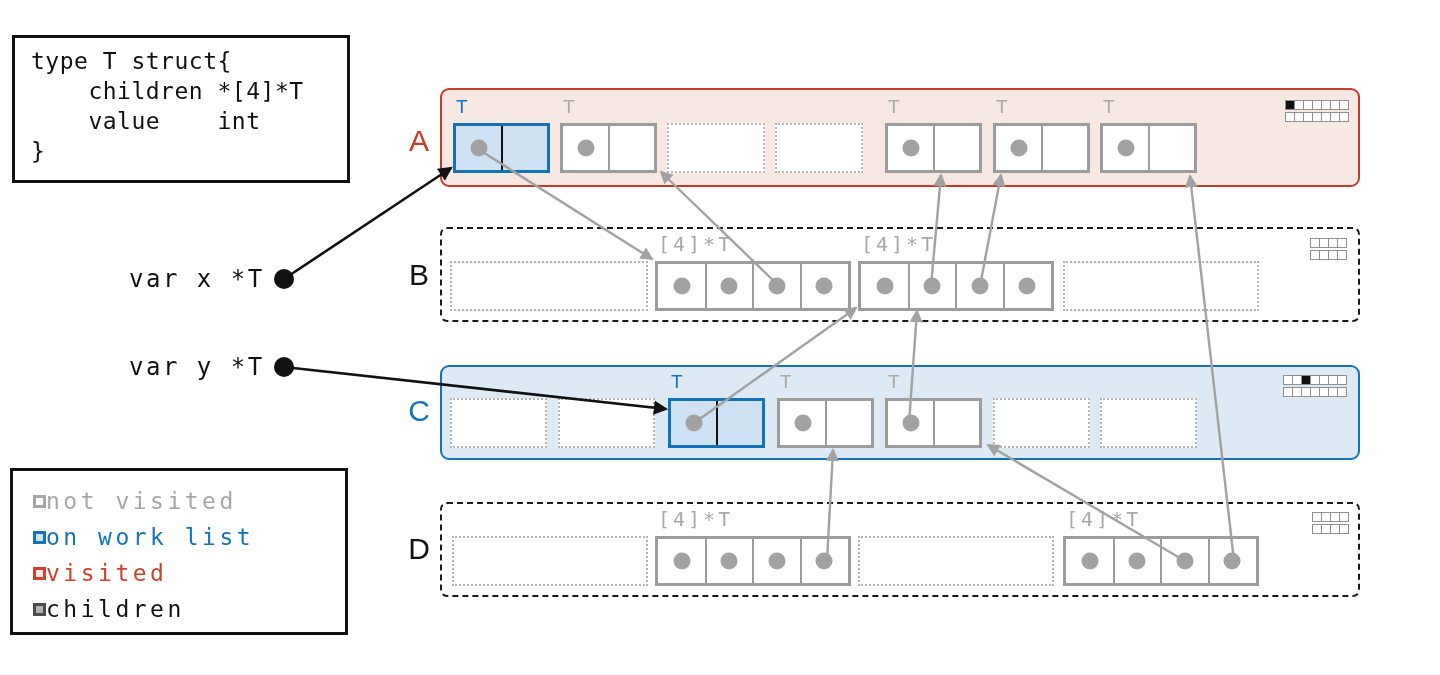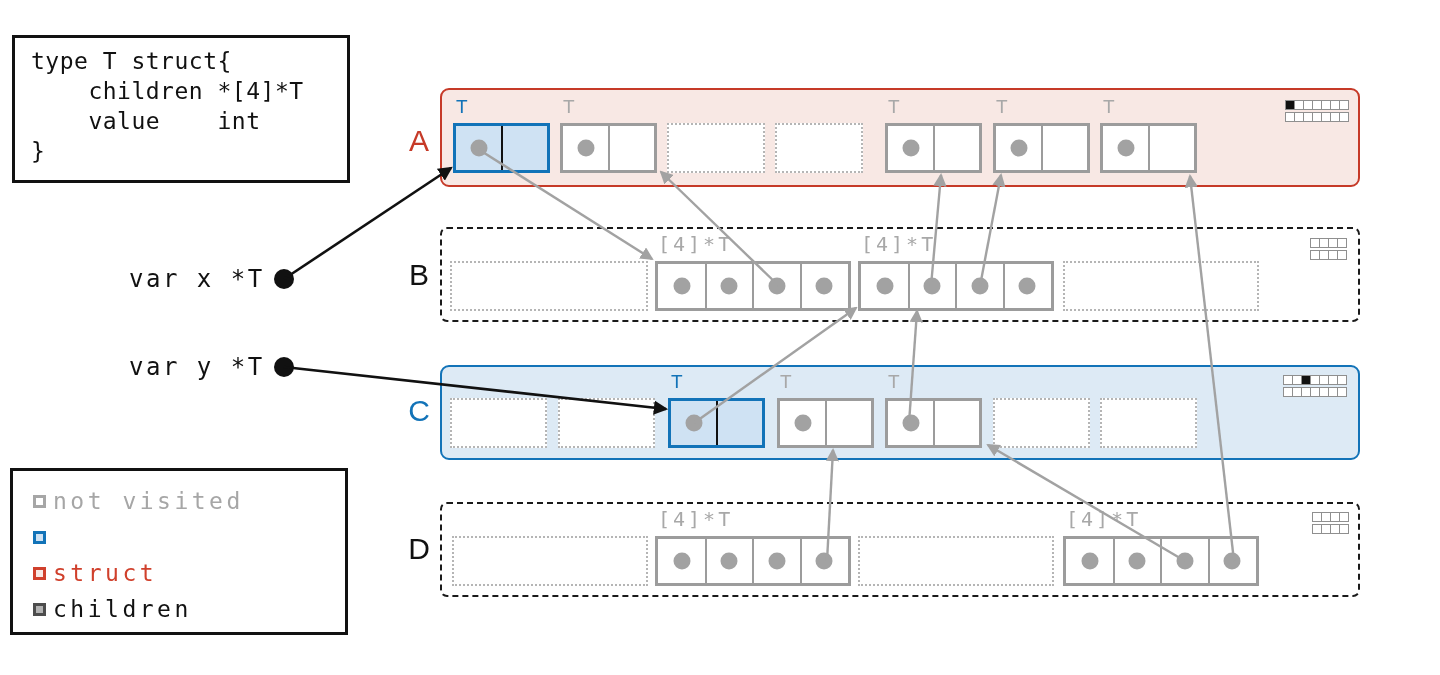--- a/index.html
+++ b/index.html
@@ -16,21 +16,21 @@
   
   .var-label{position:absolute;font-family:"DejaVu Sans Mono",monospace;font-size:24px;
              letter-spacing:2.5px;color:#111;white-space:pre}
   #var-x{left:129px;top:265px}
   #var-y{left:129px;top:353px}
 
   
   .legend-box{position:absolute;left:10px;top:468px;width:338px;height:167px;
               border:3px solid #111;background:#fff;padding:12px 0 0 20px;
               display:flex;flex-direction:column}
-  .legend-row{display:flex;align-items:center;height:36px;gap:7px}
+  .legend-row{display:flex;align-items:center;height:36px;gap:0}
   .legend-swatch{width:13px;height:13px;border:3px solid #999;background:#fff;flex:none}
   .legend-label{font-family:"DejaVu Sans Mono",monospace;font-size:23px;letter-spacing:3.5px;white-space:pre}
 
   
   .span{position:absolute;border-radius:9px}
   .span-active{background:#f8e8e4;border:2px solid #c63a28}
   .span-worklist{background:#ddeaf5;border:2px solid #1273b8}
   .span-dashed{background:#fff;border:2px dashed #1a1a1a;border-radius:7px}
   .span-label{position:absolute;left:404px;width:30px;text-align:center;font-size:30px;color:#111}
   .lbl-active{color:#c63a28}
@@ -74,24 +74,25 @@
   <div class="var-label" id="var-x">var x *T</div>
   <div class="var-label" id="var-y">var y *T</div>
 
   <div class="legend-box">
     <div class="legend-row">
       <span class="legend-swatch" style="border-color: rgb(166, 166, 166); background: rgb(255, 255, 255);"></span>
       <span class="legend-label" style="color: rgb(166, 166, 166);">not visited</span>
     </div>
     <div class="legend-row">
       <span class="legend-swatch" style="border-color: rgb(18, 115, 184); background: rgb(207, 226, 243);"></span>
+      <span class="legend-label" style="color: rgb(18, 115, 184);">on work list</span>
     </div>
     <div class="legend-row">
       <span class="legend-swatch" style="border-color: rgb(208, 64, 44); background: rgb(248, 232, 228);"></span>
-      <span class="legend-label" style="color: rgb(208, 64, 44);">struct</span>
+      <span class="legend-label" style="color: rgb(208, 64, 44);">visited</span>
     </div>
     <div class="legend-row">
       <span class="legend-swatch" style="border-color: rgb(77, 77, 77); background: rgb(179, 179, 179);"></span>
       <span class="legend-label" style="color: rgb(17, 17, 17);">children</span>
     </div>
   </div>
 
   <div id="diagram">
       <div class="span span-active" style="left: 440px; top: 88px; width: 920px; height: 99px;"></div>
       <div class="span-label lbl-active" style="top: 124px;">A</div>

